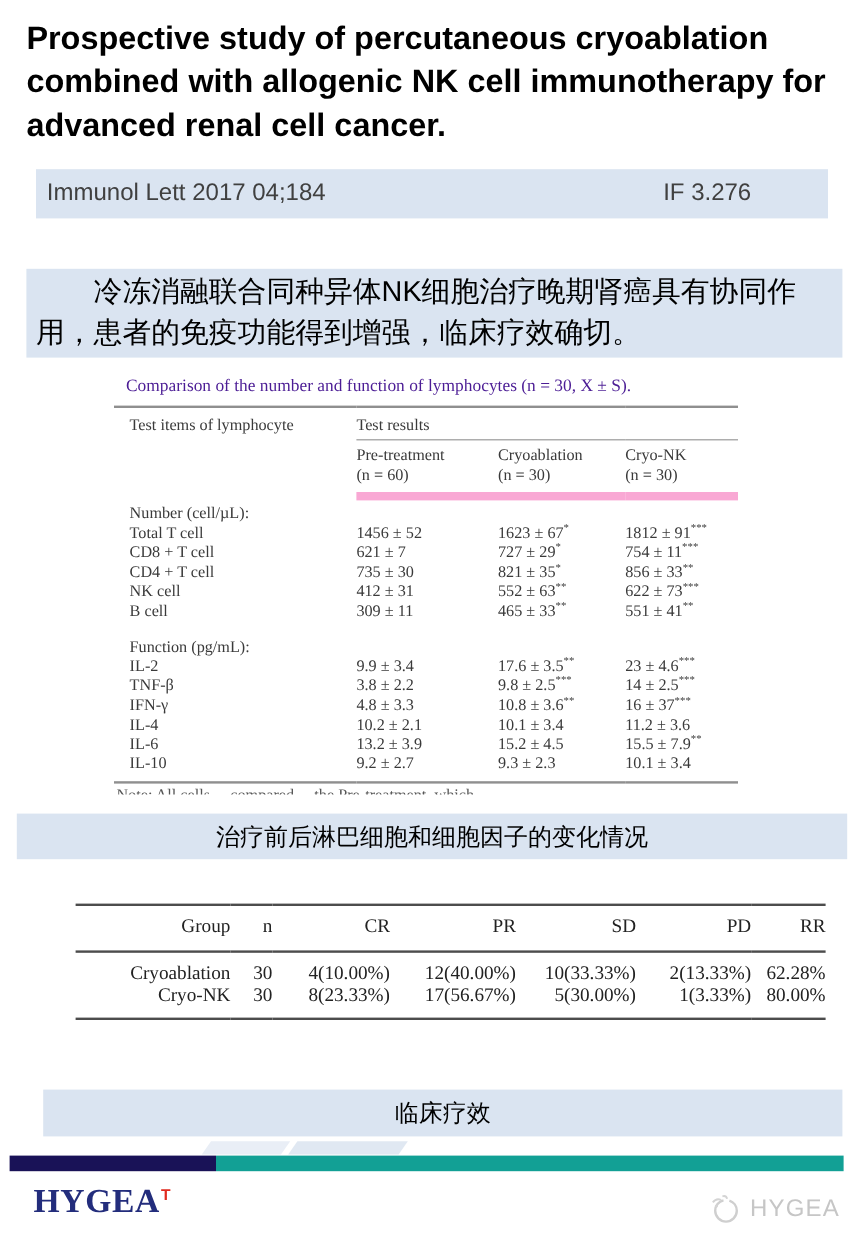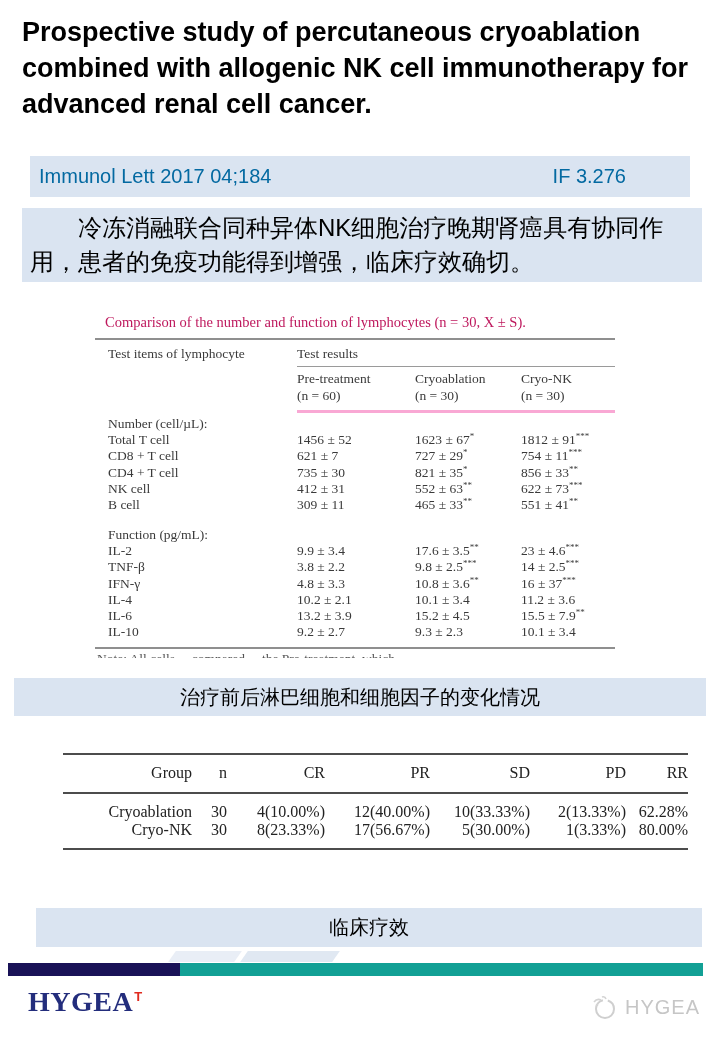--- a/index.html
+++ b/index.html
@@ -4,40 +4,40 @@
 <style>
   html,body{margin:0;padding:0;background:#ffffff;}
   #slide{position:relative;width:720px;height:1020px;background:#ffffff;overflow:hidden;
          font-family:"Liberation Sans",sans-serif;}
 
   
   .title{position:absolute;left:22px;top:14px;width:690px;
          font-weight:bold;font-size:27px;line-height:36px;color:#000;}
 
   
-  .cite-bar{position:absolute;left:30px;top:156px;width:660px;height:41px;
+  .cite-bar{position:absolute;left:30px;top:141px;width:660px;height:41px;
             background:#dae4f1;display:flex;align-items:center;justify-content:space-between;
-            box-sizing:border-box;padding:0 64px 0 9px;font-size:20px;color:#0369a1;}
-
-  
-  .summary-box{position:absolute;left:22px;top:208px;width:680px;height:74px;
+            box-sizing:border-box;padding:0 64px 0 9px;font-size:20px;color:#404040;}
+
+  
+  .summary-box{position:absolute;left:22px;top:224px;width:680px;height:74px;
                background:#dae4f1;box-sizing:border-box;padding:3px 8px;
                font-size:24px;line-height:34px;color:#000;text-indent:2em;}
 
   
   .t1{position:absolute;left:95px;top:314px;width:520px;
       font-family:"Liberation Serif",serif;color:#3a3a3a;}
-  .t1-title{font-size:14.5px;margin:0 0 7px 10px;color:#be185d;}
+  .t1-title{font-size:14.5px;margin:0 0 7px 10px;color:#4c1d95;}
   table.jt1{border-collapse:collapse;width:100%;table-layout:fixed;}
   table.jt1 th,table.jt1 td{font-weight:normal;text-align:left;padding:0;
       font-size:13.5px;line-height:16.3px;vertical-align:top;}
   table.jt1 .c1{padding-left:13px;}
   tr.hdr1 th{border-top:2px solid #8f8f8f;padding-top:6px;padding-bottom:4px;}
   th.groups{border-bottom:1px solid #9a9a9a;}
-  tr.hdr2 th{padding-top:4px;padding-bottom:6px;border-bottom:3px solid #f9a8d4;}
+  tr.hdr2 th{padding-top:4px;padding-bottom:6px;border-bottom:7px solid #f9a8d4;}
   tr.sec td{padding-top:3px;}
   tr.sec.gap td{padding-top:13px;}
   tr.lastrow td{padding-bottom:6px;border-bottom:2px solid #8f8f8f;}
   .note-clip{height:7px;overflow:hidden;font-size:13.5px;color:#555;margin-top:2px;padding-left:2px;}
   sup{font-size:9px;line-height:0;}
 
   
   .cap{position:absolute;background:#dae4f1;display:flex;align-items:center;justify-content:center;
        font-size:20px;color:#000;}
   .cap1{left:14px;top:678px;width:692px;height:38px;}

